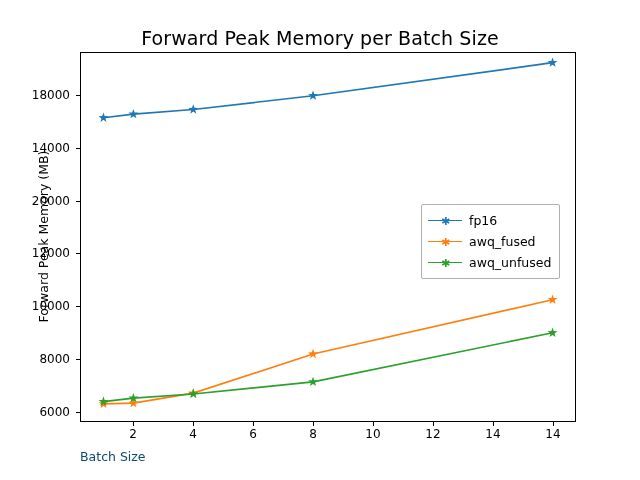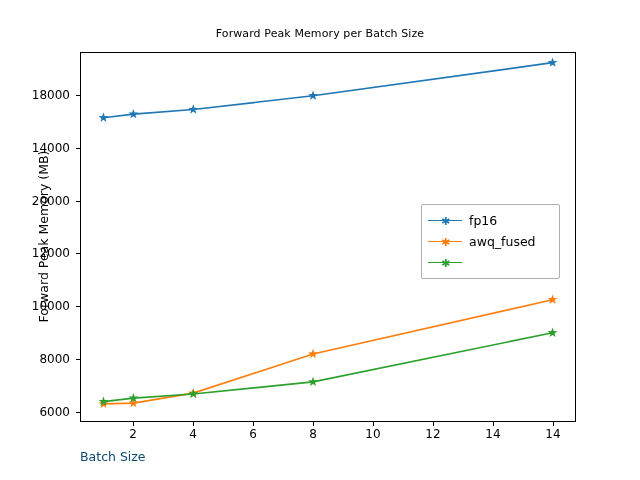--- a/index.html
+++ b/index.html
@@ -7,21 +7,21 @@
     width:640px;height:480px;
     background:#ffffff;
     font-family:"DejaVu Sans", sans-serif;
     overflow:hidden;
   }
   #fig{position:relative;width:640px;height:480px;}
 
   
   #title{
     position:absolute;left:0;top:27px;width:640px;
-    text-align:center;font-size:11px;color:#000;
+    text-align:center;font-size:19px;color:#000;
     letter-spacing:0.1px;
   }
 
   
   #axes{
     position:absolute;
     left:80px;top:52px;
     width:496px;height:370px;
     border:1.0px solid #000;
     box-sizing:border-box;
@@ -151,16 +151,17 @@
         <span class="ln" style="background:#ff7f0e;"></span>
         <span class="mk" style="color:#ff7f0e;">✱</span>
       </span>
       <span class="ltext">awq_fused</span>
     </div>
     <div class="lrow">
       <span class="lsample">
         <span class="ln" style="background:#2ca02c;"></span>
         <span class="mk" style="color:#2ca02c;">✱</span>
       </span>
+      <span class="ltext">awq_unfused</span>
     </div>
   </div>
 
 </div>
 
 </body></html>

